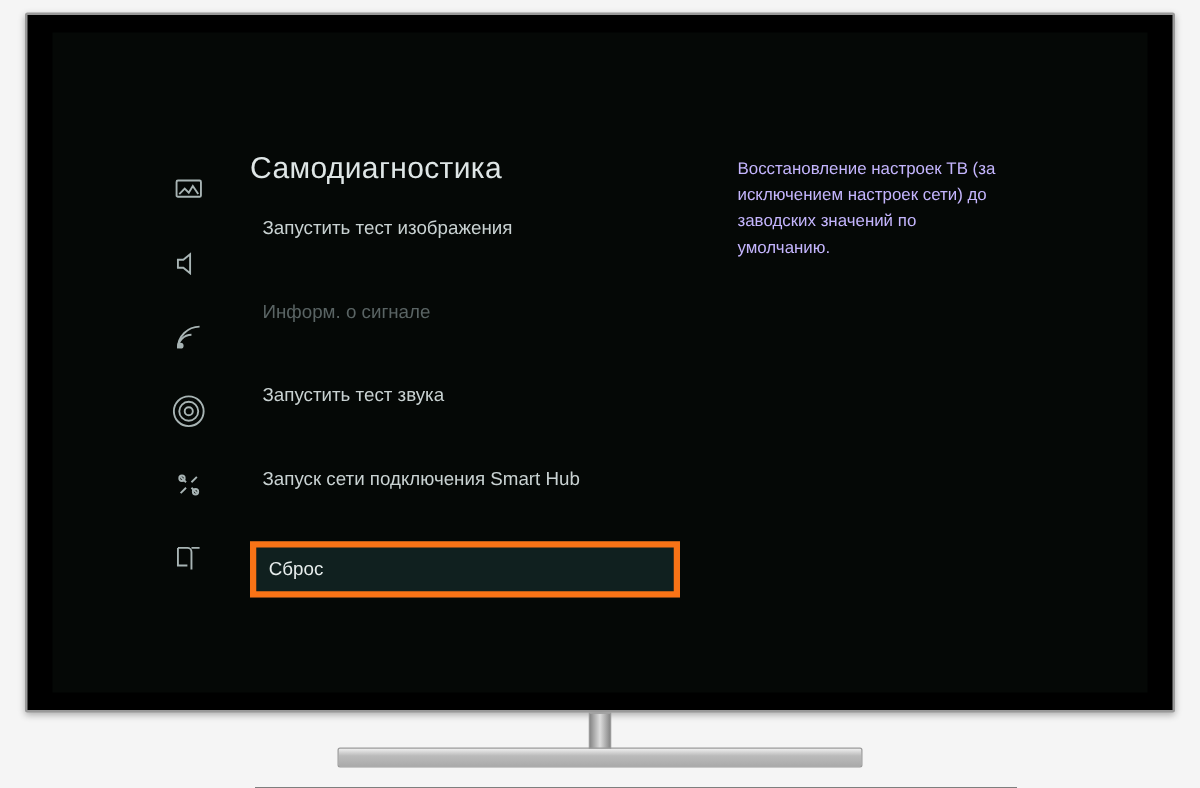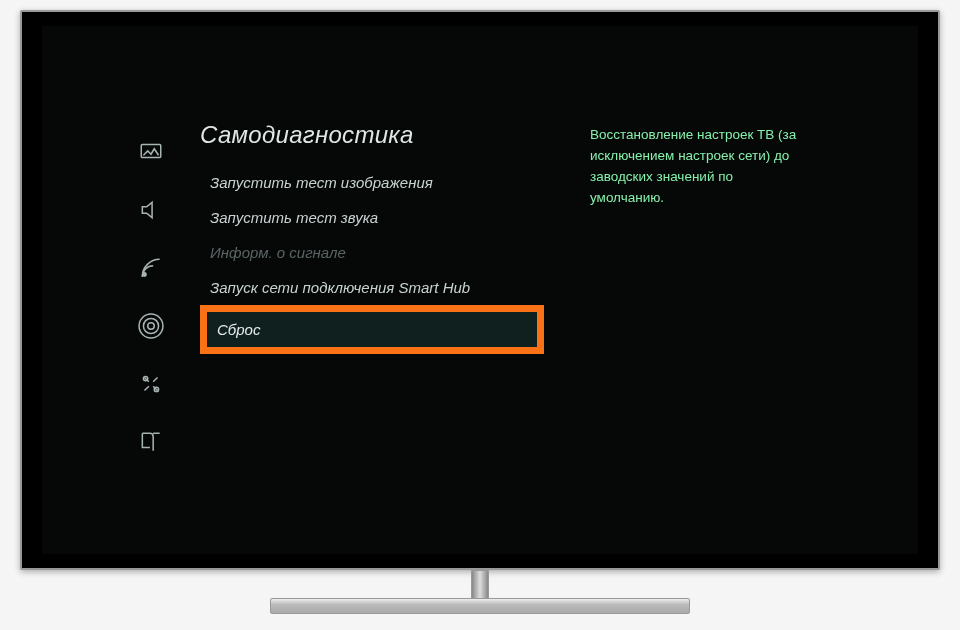--- a/index.html
+++ b/index.html
@@ -69,49 +69,48 @@
     flex-direction: column;
     align-items: center;
     gap: 28px;
     padding-top: 18px;
   }
   .sidebar .icon svg { width: 26px; height: 26px; stroke: #a8b4b4; fill: none; stroke-width: 1.4; }
   .menu-column {
     width: 370px;
     padding-left: 20px;
     padding-right: 6px;
-    font-style: italic;
   }
   .menu-title {
     font-size: 24px;
     font-weight: 300;
     color: #dfe6e6;
     margin-bottom: 16px;
     letter-spacing: .3px;
   }
-  .menu-list { display:flex; flex-direction:column; }
+  .menu-list { display:flex; flex-direction:column;gap:32px; }
   .menu-item {
     padding: 9px 10px;
     font-size: 15px;
     color: #c9d2d2;
     font-weight: 300;
   }
   .menu-item.disabled { color: #5a6464; }
   .menu-item.selected {
     background: #10201f;
-    border: 7px solid #f97316;
+    border: 5px solid #f97316;
     color: #e6ecec;
   }
   .desc-column {
     width: 250px;
     padding-left: 40px;
     padding-top: 4px;
     font-size: 13.5px;
     line-height: 1.55;
-    color: #86efac;
+    color: #c4b5fd;
     font-weight: 300;
   }
 </style>
 </head>
 <body>
 
 <div class="tv-wrapper">
   <div class="tv-frame">
     <div class="tv-screen">
       <div class="ui-root">
@@ -156,25 +155,25 @@
               </svg>
           </span>
         </div>
 
         <div class="menu-column">
           <div class="menu-title">Самодиагностика</div>
           <div class="menu-list">
             <div class="menu-item">
               <span>Запустить тест изображения</span>
             </div>
+            <div class="menu-item disabled">
+              <span>Информ. о сигнале</span>
+            </div>
             <div class="menu-item">
               <span>Запустить тест звука</span>
-            </div>
-            <div class="menu-item disabled">
-              <span>Информ. о сигнале</span>
             </div>
             <div class="menu-item">
               <span>Запуск сети подключения Smart Hub</span>
             </div>
             <div class="menu-item selected">
               <span>Сброс</span>
             </div>
           </div>
         </div>
 

